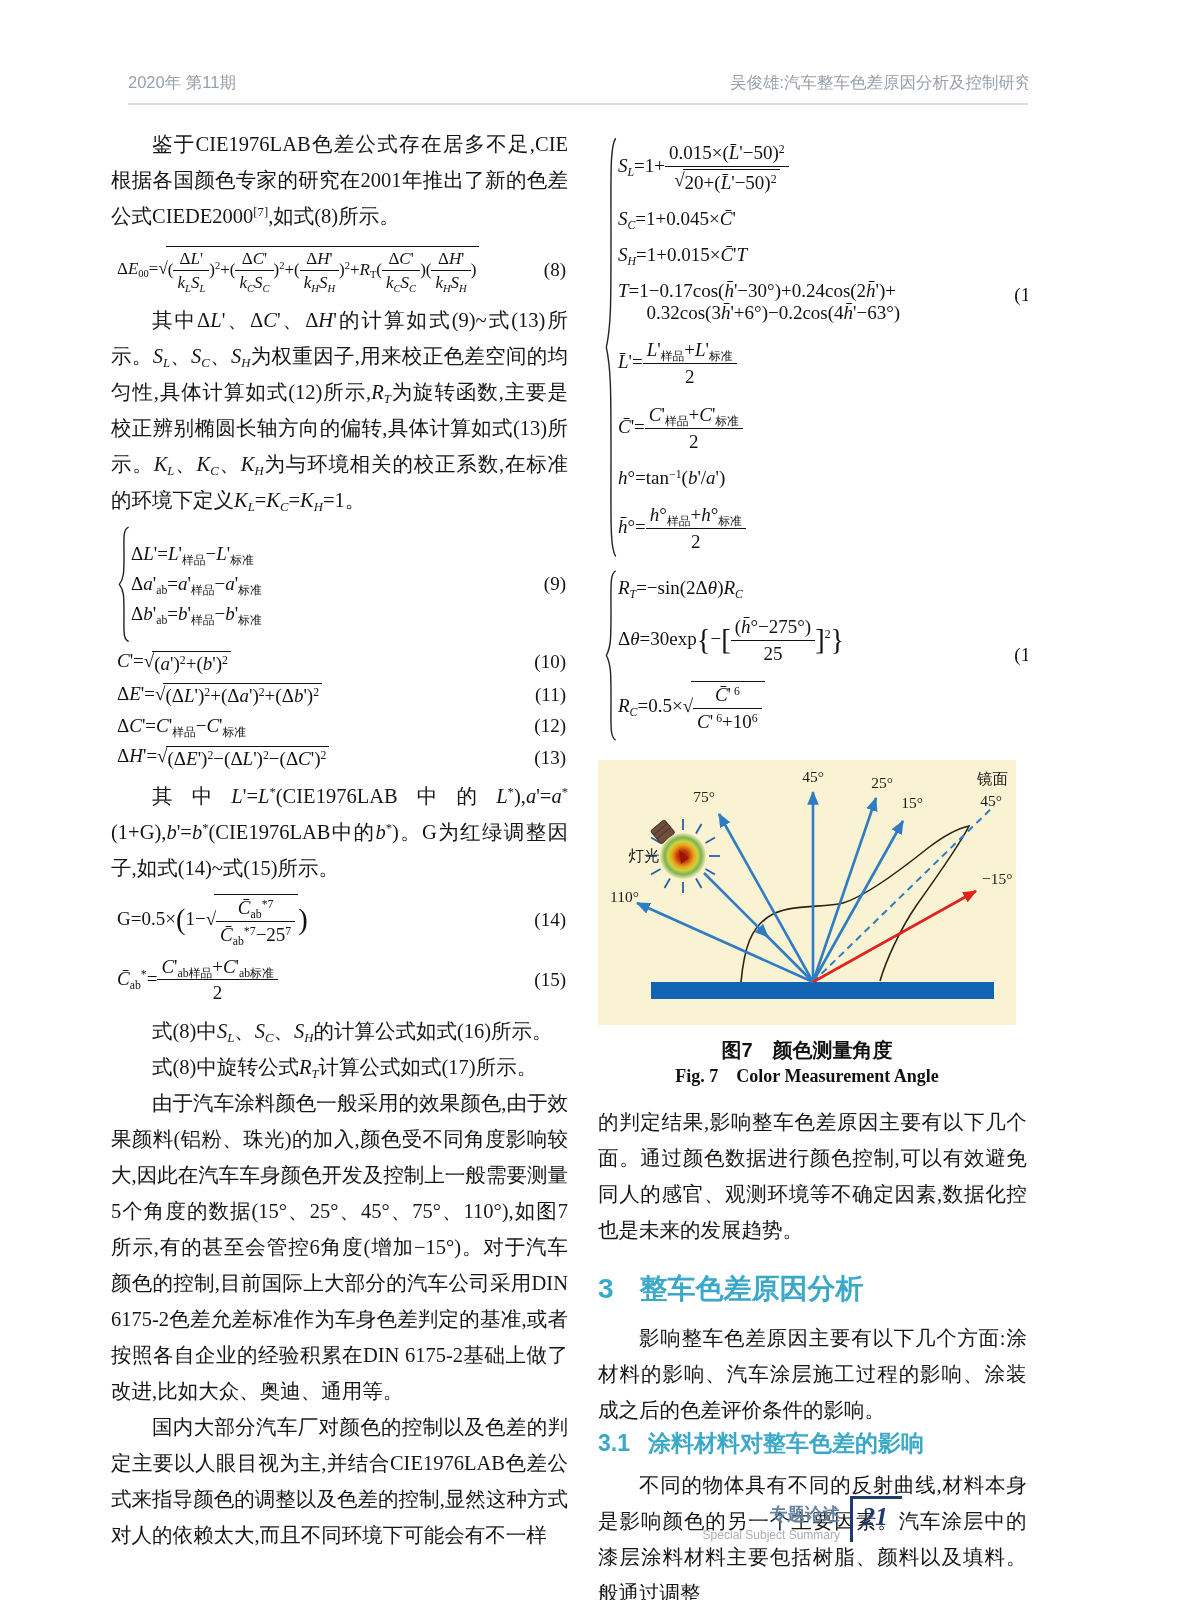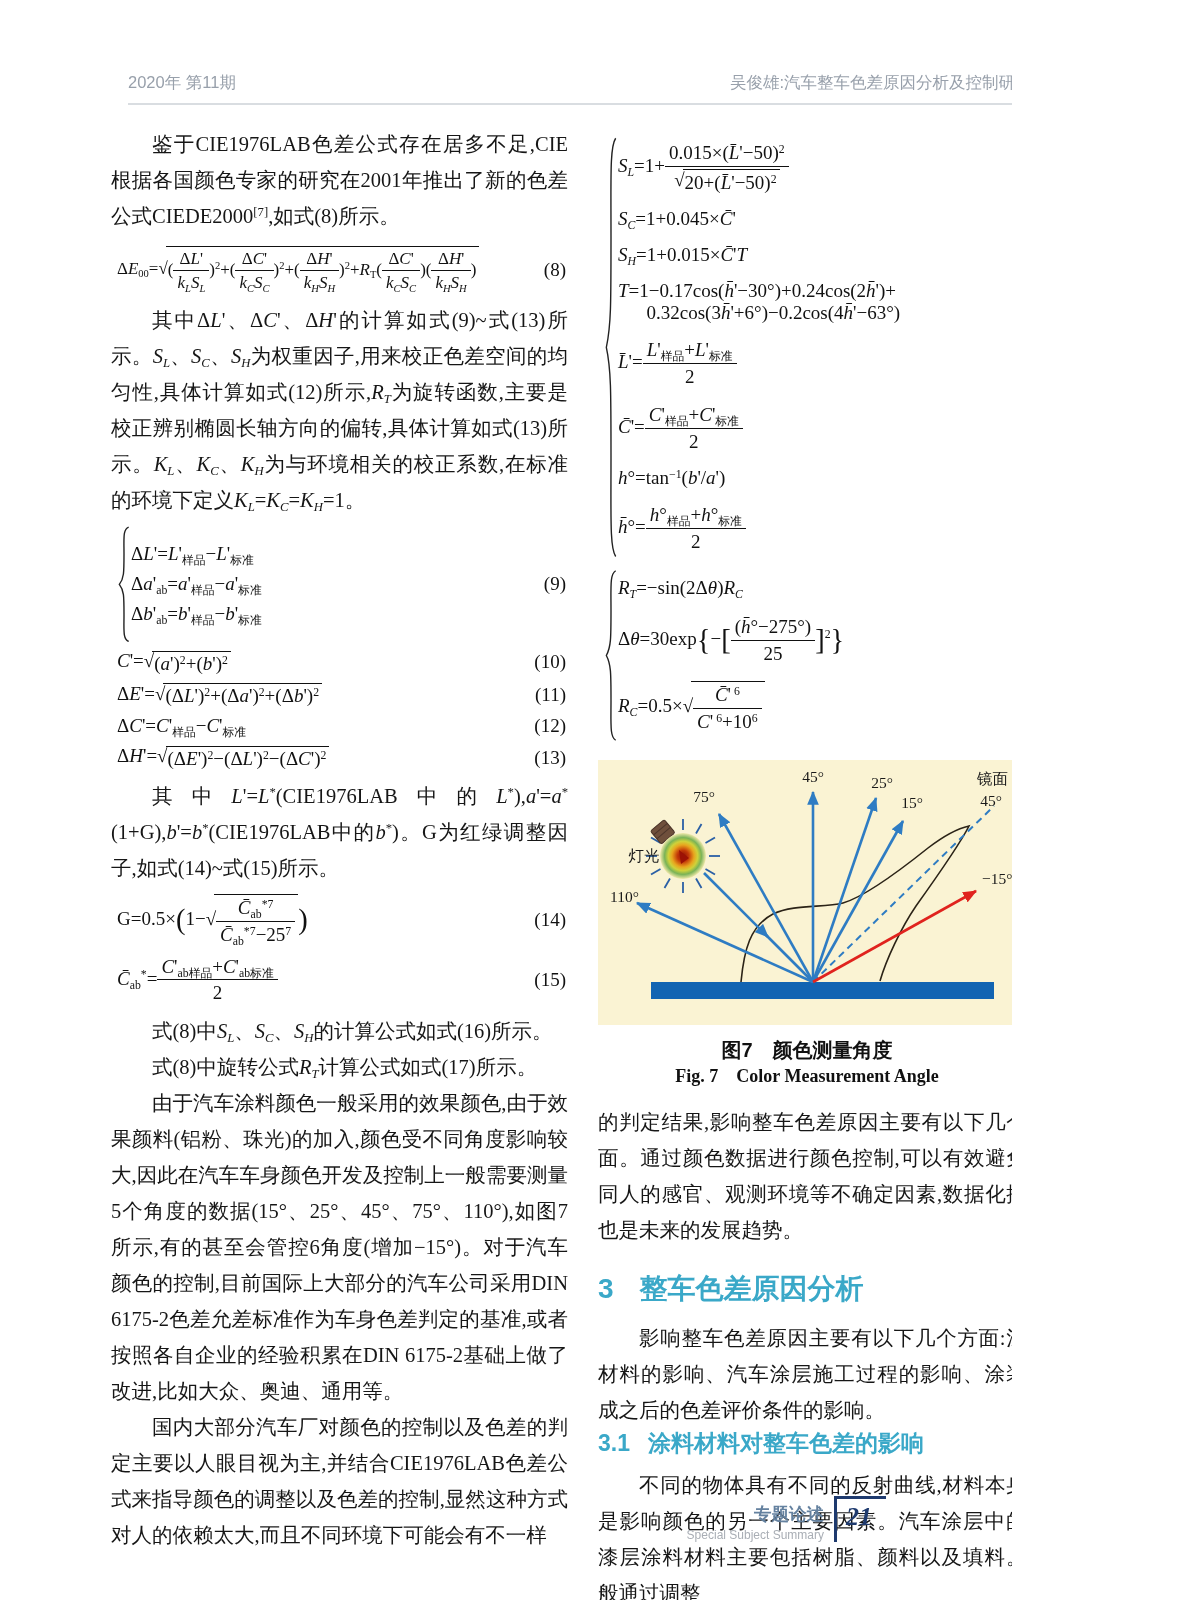--- a/index.html
+++ b/index.html
@@ -1,17 +1,17 @@
 <!DOCTYPE html>
 <html><head>
 <meta charset="utf-8">
 <style>
   html,body{margin:0;padding:0;background:#ffffff;}
   .page{position:relative;width:1012px;height:1600px;background:#fff;overflow:hidden;
-        font-family:"Liberation Serif","DejaVu Serif",serif;color:#1b1b1b;}
+        font-family:"Liberation Serif","DejaVu Serif",serif;color:#1b1b1b;padding-left:16px;}
 
   
   .header{position:absolute;top:72px;left:128px;width:931px;display:flex;justify-content:space-between;
           color:#98A0AB;font-family:"Liberation Sans","DejaVu Sans",sans-serif;font-size:16.5px;
           border-bottom:2px solid #D9DDE1;padding-bottom:9px;}
 
   
   .col{position:absolute;top:126px;}
   .col-left{left:111px;width:457px;}
   .col-right{left:598px;width:450px;}

